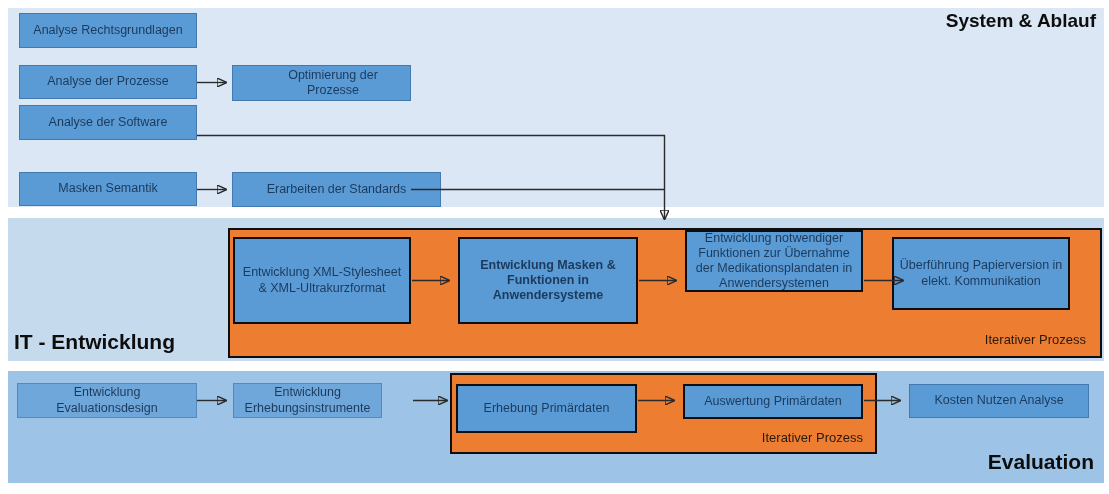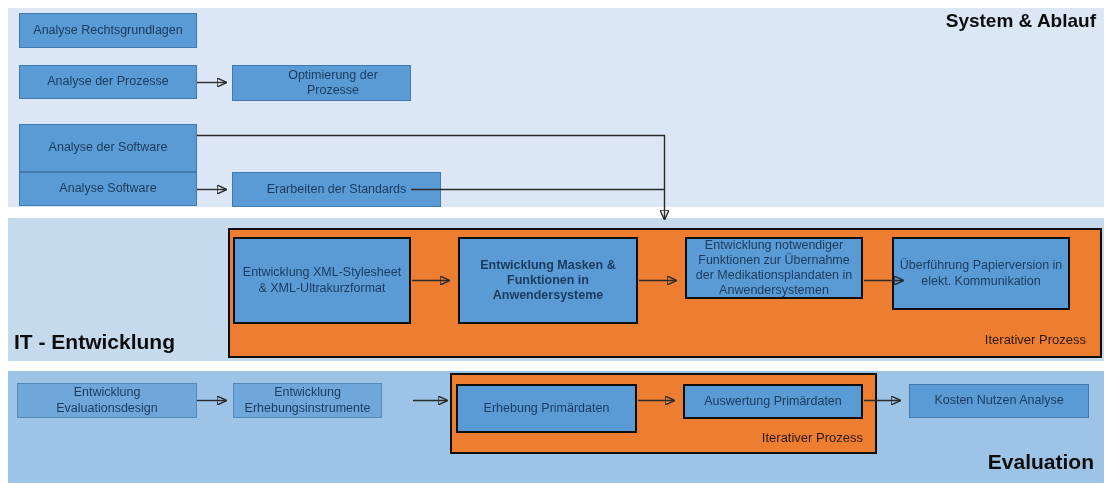--- a/index.html
+++ b/index.html
@@ -49,28 +49,28 @@
     z-index: 2;
   }
   .b-plain       { background: var(--box-blue);       border: 1px solid rgba(31,71,115,0.40); }
   .b-plain-light { background: var(--box-blue-light); border: 1px solid rgba(31,71,115,0.30); }
   .b-bordered    { background: var(--box-blue);       border: 2px solid #0e0e0e; }
 
   
   .bx-rechtsgrundlagen { left: 19px;  top: 13px;  width: 178px; height: 35px; }
   .bx-prozesse         { left: 19px;  top: 65px;  width: 178px; height: 34px; }
   .bx-optimierung      { left: 232px; top: 65px;  width: 179px; height: 36px; padding-left: 28px; }
-  .bx-software         { left: 19px;  top: 124px; width: 178px; height: 48px; }
+  .bx-software         { left: 19px;  top: 105px; width: 178px; height: 35px; }
   .bx-semantik         { left: 19px;  top: 172px; width: 178px; height: 34px; }
   .bx-standards        { left: 232px; top: 172px; width: 209px; height: 35px; }
 
   
   .bx-xml           { left: 233px; top: 237px; width: 178px; height: 87px; }
   .bx-masken        { left: 458px; top: 237px; width: 180px; height: 87px; font-weight: bold; }
-  .bx-uebernahme    { left: 685px; top: 237px; width: 178px; height: 62px; }
+  .bx-uebernahme    { left: 685px; top: 230px; width: 178px; height: 62px; }
   .bx-ueberfuehrung { left: 892px; top: 237px; width: 178px; height: 73px; }
 
   
   .bx-design      { left: 17px;  top: 383px; width: 180px; height: 35px; }
   .bx-instrumente { left: 233px; top: 383px; width: 149px; height: 35px; }
   .bx-erhebung    { left: 456px; top: 384px; width: 181px; height: 49px; }
   .bx-auswertung  { left: 683px; top: 384px; width: 180px; height: 35px; }
   .bx-kosten      { left: 909px; top: 384px; width: 180px; height: 34px; }
 
   .title {
@@ -124,21 +124,21 @@
   <div class="title title-it">IT - Entwicklung</div>
   <div class="title title-eval">Evaluation</div>
 
   <div class="iter-label iter-it">Iterativer Prozess</div>
   <div class="iter-label iter-eval">Iterativer Prozess</div>
 
   <div class="box b-plain bx-rechtsgrundlagen">Analyse Rechtsgrundlagen</div>
   <div class="box b-plain bx-prozesse">Analyse der Prozesse</div>
   <div class="box b-plain bx-optimierung">Optimierung der Prozesse</div>
   <div class="box b-plain bx-software">Analyse der Software</div>
-  <div class="box b-plain bx-semantik">Analyse Software</div>
+  <div class="box b-plain bx-semantik">Masken Semantik</div>
   <div class="box b-plain bx-standards">Erarbeiten der Standards</div>
 
   <div class="box b-bordered bx-xml">Entwicklung XML-Stylesheet &amp; XML-Ultrakurzformat</div>
   <div class="box b-bordered bx-masken">Entwicklung Masken &amp; Funktionen in Anwendersysteme</div>
   <div class="box b-bordered bx-uebernahme">Entwicklung  notwendiger Funktionen zur Übernahme der Medikationsplandaten in Anwendersystemen</div>
   <div class="box b-bordered bx-ueberfuehrung">Überführung Papierversion in elekt. Kommunikation</div>
 
   <div class="box b-plain-light bx-design">Entwicklung Evaluationsdesign</div>
   <div class="box b-plain-light bx-instrumente">Entwicklung Erhebungsinstrumente</div>
   <div class="box b-bordered bx-erhebung">Erhebung Primärdaten</div>

